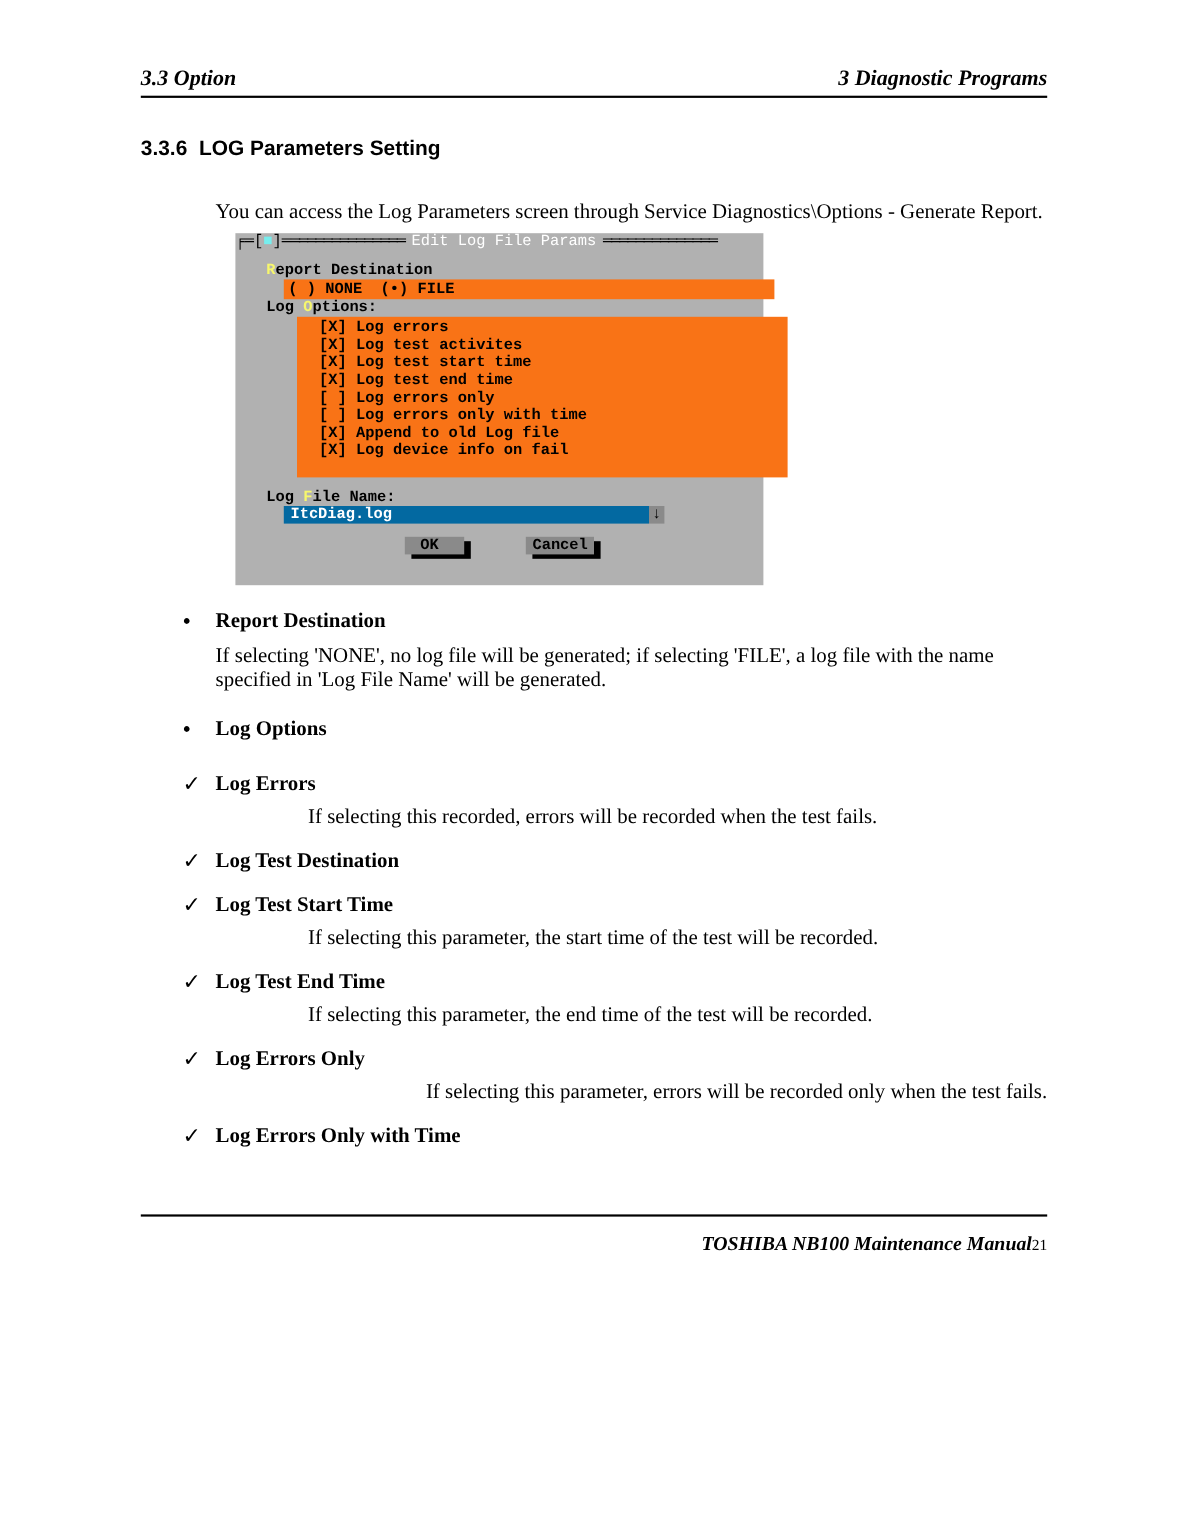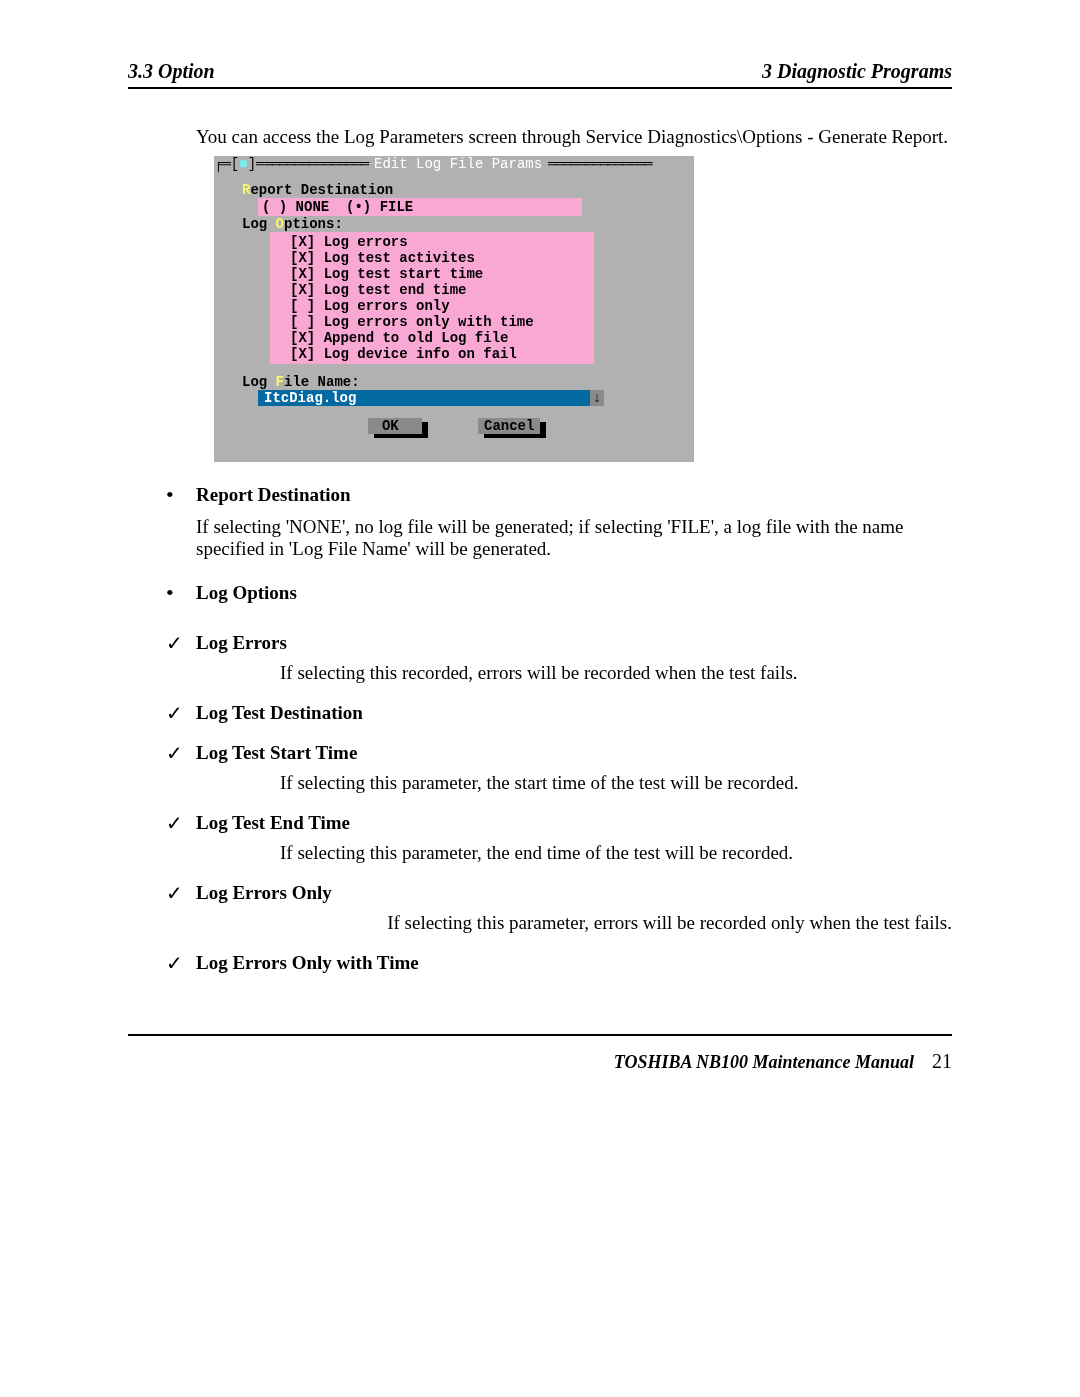--- a/index.html
+++ b/index.html
@@ -55,26 +55,26 @@
     gap: 0;
     white-space: pre;
   }
   .dos-title .dline { letter-spacing: -1px; }
   .yellow { color: #f7f76c; }
   .cyan   { color: #7ee; }
   .blk    { color: #000; }
   .white  { color: #fff; }
   .dos-body { padding: 0 28px; }
   .grey-box {
-    background: #f9a8d4;
+    background: #f97316;
     color: #000;
     font-weight: bold;
     padding: 1px 4px;
     margin-left: 16px;
-    width: 324px;
+    width: 446px;
     box-sizing: border-box;
   }
   .opt-line { margin-left: 16px; font-weight: bold; white-space: pre; }
   .lbl { font-weight: bold; }
   .filefield {
     background: #0369a1; color: #fff; font-weight: bold;
     width: 320px; display: inline-block; padding: 0 6px;
   }
   .arrow {
     background: #8a8a8a; color:#000; font-weight:bold;
@@ -96,52 +96,55 @@
   .li .marker { width: 30px; font-size: 22px; line-height: 1; }
   .li .txt { flex:1; }
   .li .title { font-weight: bold; margin-bottom: 10px; }
   .li .desc  { margin-left: 0; }
 
   .subli { display:flex; margin-top: 18px; }
   .check { width: 30px; color:#000; font-size: 20px; line-height:1.1; }
   .sub .title { font-weight: bold; }
 
   .footer { text-align: right; font-style: italic; font-weight: bold; font-size: 18px; }
-  .footer .pg { font-style: normal; font-weight: normal; font-size: 20px; padding-left: 18px; }
+  .footer .pg { font-style: normal; font-weight: normal; font-size: 14px; padding-left: 0; }
 </style>
 </head>
 <body>
 
 <div class="page">
 
   <div class="header-row">
     <span>3.3 Option</span>
     <span>3  Diagnostic Programs</span>
   </div>
   <div class="hr-top"></div>
 
+  <div class="sec-heading">
+    <span>3.3.6</span>&nbsp;&nbsp;<span>LOG Parameters Setting</span>
+  </div>
 
   <div class="body-indent intro">You can access the Log Parameters screen through Service Diagnostics\Options - Generate Report.</div>
 
   <div class="dos-wrap">
     <div class="dos">
         <div class="dos-inner">
       <div class="dos-title">
         <span class="blk">╒═[</span><span class="cyan">■</span><span class="blk">]═</span><span class="dline blk">══════════════</span>
         <span class="white" style="padding:0 6px;">Edit Log File Params</span>
         <span class="dline blk">══════════════</span>
       </div>
       <div class="dos-body">
         <div style="height:10px;"></div>
         <div class="lbl"><span class="yellow">R</span><span>eport Destination</span></div>
         <div class="grey-box">
           ( ) <span>NONE</span>&nbsp;&nbsp;(•) <span>FILE</span>
         </div>
         <div class="lbl">Log <span class="yellow">O</span>ptions:</div>
-        <div class="grey-box" style="padding:2px 4px 2px 4px;margin-left:28px;">
+        <div class="grey-box" style="padding:2px 4px 16px 4px;margin-left:28px;">
           <div class="opt-line">[<span>X</span>] <span>Log errors</span></div>
           <div class="opt-line">[<span>X</span>] <span>Log test activites</span></div>
           <div class="opt-line">[<span>X</span>] <span>Log test start time</span></div>
           <div class="opt-line">[<span>X</span>] <span>Log test end time</span></div>
           <div class="opt-line">[<span> </span>] <span>Log errors only</span></div>
           <div class="opt-line">[<span> </span>] <span>Log errors only with time</span></div>
           <div class="opt-line">[<span>X</span>] <span>Append to old Log file</span></div>
           <div class="opt-line">[<span>X</span>] <span>Log device info on fail</span></div>
         </div>
         <div style="height:10px;"></div>

